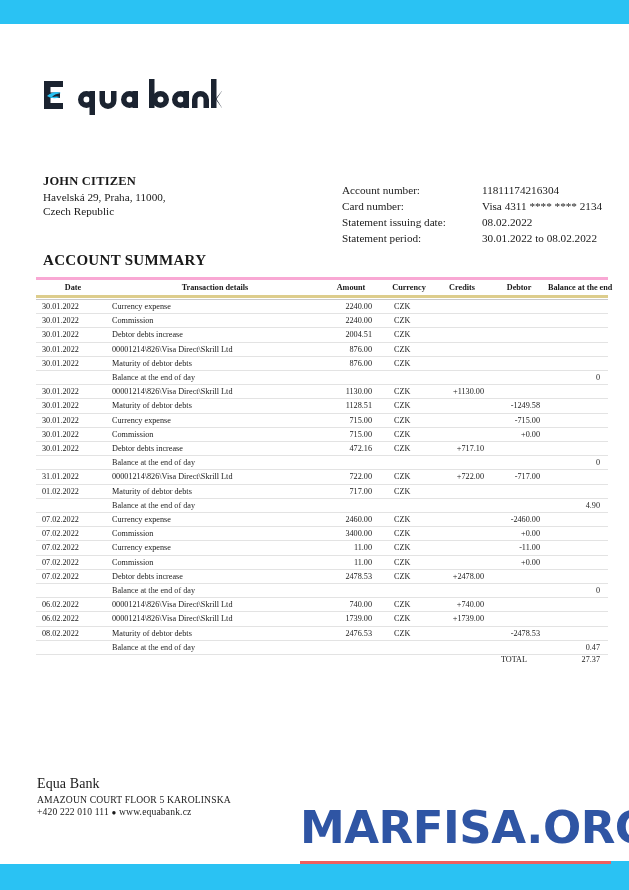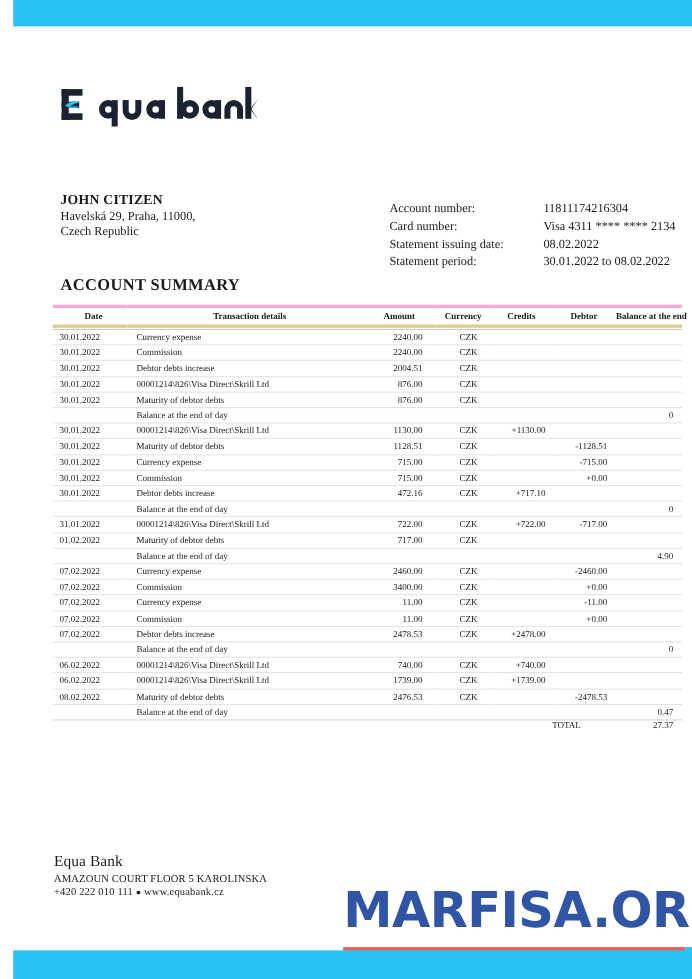--- a/index.html
+++ b/index.html
@@ -13,21 +13,20 @@
     position: relative;
     overflow: hidden;
     font-family: "Liberation Serif", serif;
     color: #1a1a1a;
   }
 
   .page {
     position: absolute;
     inset: 0;
     background: #ffffff;
-    margin-left: 12px;
   }
 
   
   .bar-top {
     position: absolute;
     left: 0; top: 0;
     width: 629px; height: 24px;
     background: #2ac2f3;
   }
   .bar-bottom {
@@ -128,33 +127,33 @@
     border-bottom: 1px solid #e3e3e3;
   }
   tbody tr.txn.balance-row td {
     color: #2b2b2b;
   }
 
   
   .c-date   { width: 62px;  padding-left: 6px !important; }
   .c-detail { width: 206px; padding-left: 8px !important; }
   .c-amount { width: 66px;  text-align: right; padding-right: 12px !important; }
-  .c-curr   { width: 50px;  text-align: center;  padding-left: 10px !important; }
+  .c-curr   { width: 50px;  text-align: left;  padding-left: 10px !important; }
   .c-credit { width: 56px;  text-align: right; padding-right: 6px !important; }
   .c-debit  { width: 58px;  text-align: right; padding-right: 8px !important; }
   .c-bal    { width: 60px;  text-align: right; padding-right: 8px !important; }
 
   thead .c-curr { text-align: center; padding-left: 0 !important; }
   thead .c-credit { text-align: center; padding-right: 0 !important; }
   thead .c-debit { text-align: center; padding-right: 0 !important; }
   thead .c-bal { text-align: center; padding-right: 0 !important; }
   thead .c-amount { text-align: center; padding-right: 0 !important; }
 
   td.total-label {
-    text-align: left;
+    text-align: center;
     padding-right: 10px !important;
   }
 
   
   .footer {
     position: absolute;
     left: 37px;
     top: 775px;
     line-height: 1.28;
   }
@@ -352,21 +351,21 @@
             <td class="c-credit">+1130.00</td>
             <td class="c-debit"></td>
             <td class="c-bal"></td>
           </tr>
           <tr class="txn">
             <td class="c-date">30.01.2022</td>
             <td class="c-detail">Maturity of debtor debts</td>
             <td class="c-amount">1128.51</td>
             <td class="c-curr">CZK</td>
             <td class="c-credit"></td>
-            <td class="c-debit">-1128.51</td>
+            <td class="c-debit">-1249.58</td>
             <td class="c-bal"></td>
           </tr>
           <tr class="txn">
             <td class="c-date">30.01.2022</td>
             <td class="c-detail">Currency expense</td>
             <td class="c-amount">715.00</td>
             <td class="c-curr">CZK</td>
             <td class="c-credit"></td>
             <td class="c-debit">-715.00</td>
             <td class="c-bal"></td>

